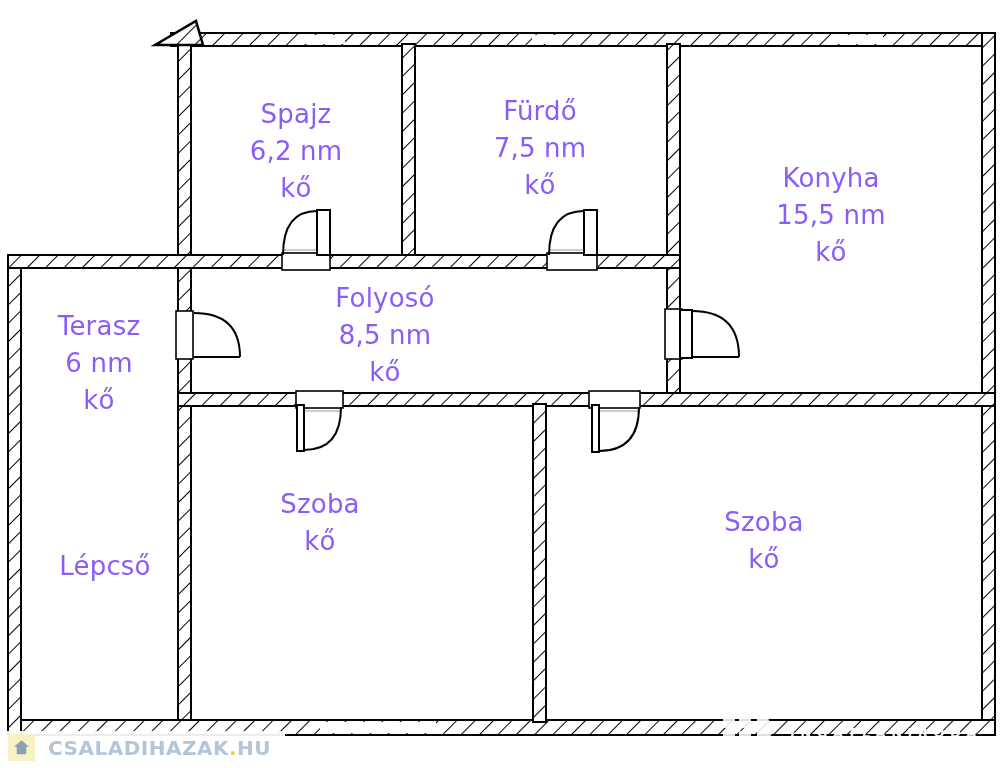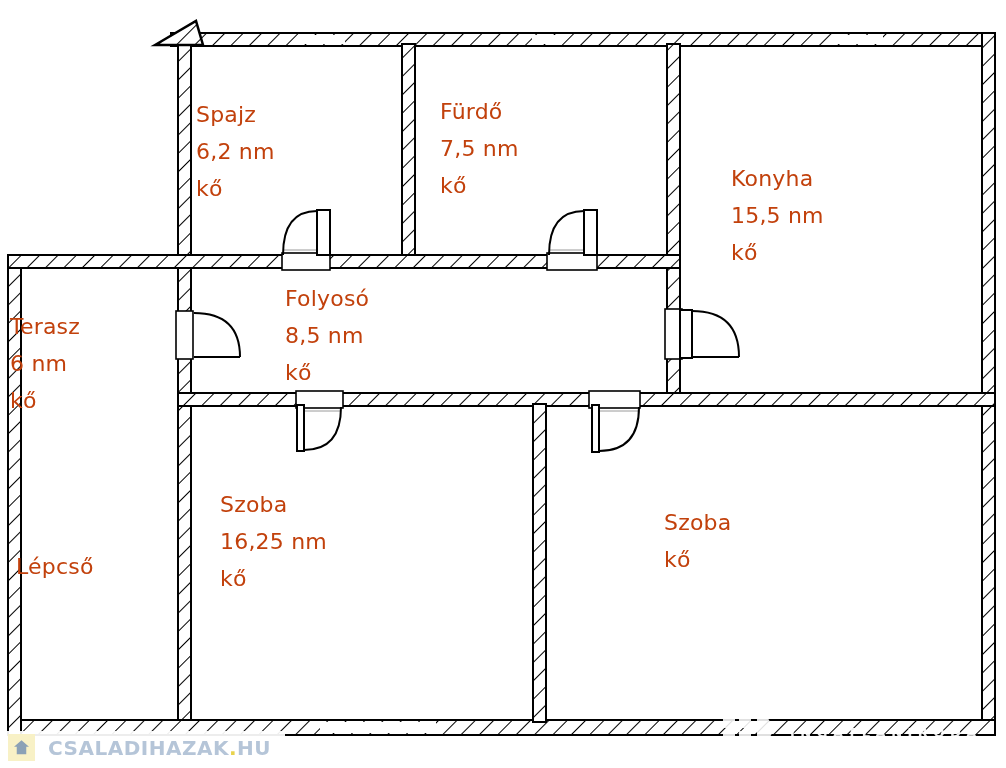--- a/index.html
+++ b/index.html
@@ -8,21 +8,21 @@
     font-family:"DejaVu Sans","Liberation Sans",sans-serif;
   }
   .stage svg{position:absolute;left:0;top:0;}
   .wall{fill:url(#hatch);stroke:#000;stroke-width:2;}
   .win{fill:#fff;stroke:none;}
   .thresh{fill:#fff;stroke:#000;stroke-width:1.6;}
   .panel{fill:#fff;stroke:#000;stroke-width:2;}
   .arc{fill:none;stroke:#000;stroke-width:2;}
   .sill{stroke:#9a9a9a;stroke-width:1;fill:none;}
   .room-label{
-    position:absolute;text-align:left;color:#c2410c;font-size:22px;line-height:37px;
+    position:absolute;text-align:center;color:#8b5cf6;font-size:26px;line-height:37px;
     letter-spacing:0.2px;white-space:nowrap;
   }
   
   .wm-left{
     position:absolute;left:5px;top:731px;height:33px;display:flex;align-items:center;
     background:rgba(255,255,255,0.93);padding:0 14px 0 3px;gap:13px;
   }
   .wm-house{
     width:27px;height:27px;background:#f8f1c6;display:flex;align-items:center;justify-content:center;
     flex:0 0 auto;
@@ -133,21 +133,20 @@
   </div>
 
   <div class="room-label" style="left:285px;top:280px;width:200px;">
     <div>Folyosó</div>
     <div>8,5 nm</div>
     <div>kő</div>
   </div>
 
   <div class="room-label" style="left:220px;top:486px;width:200px;">
     <div>Szoba</div>
-    <div>16,25 nm</div>
     <div>kő</div>
   </div>
 
   <div class="room-label" style="left:664px;top:504px;width:200px;">
     <div>Szoba</div>
     <div>kő</div>
   </div>
 
   <div class="room-label" style="left:16px;top:548px;width:178px;">
     <div>Lépcső</div>

